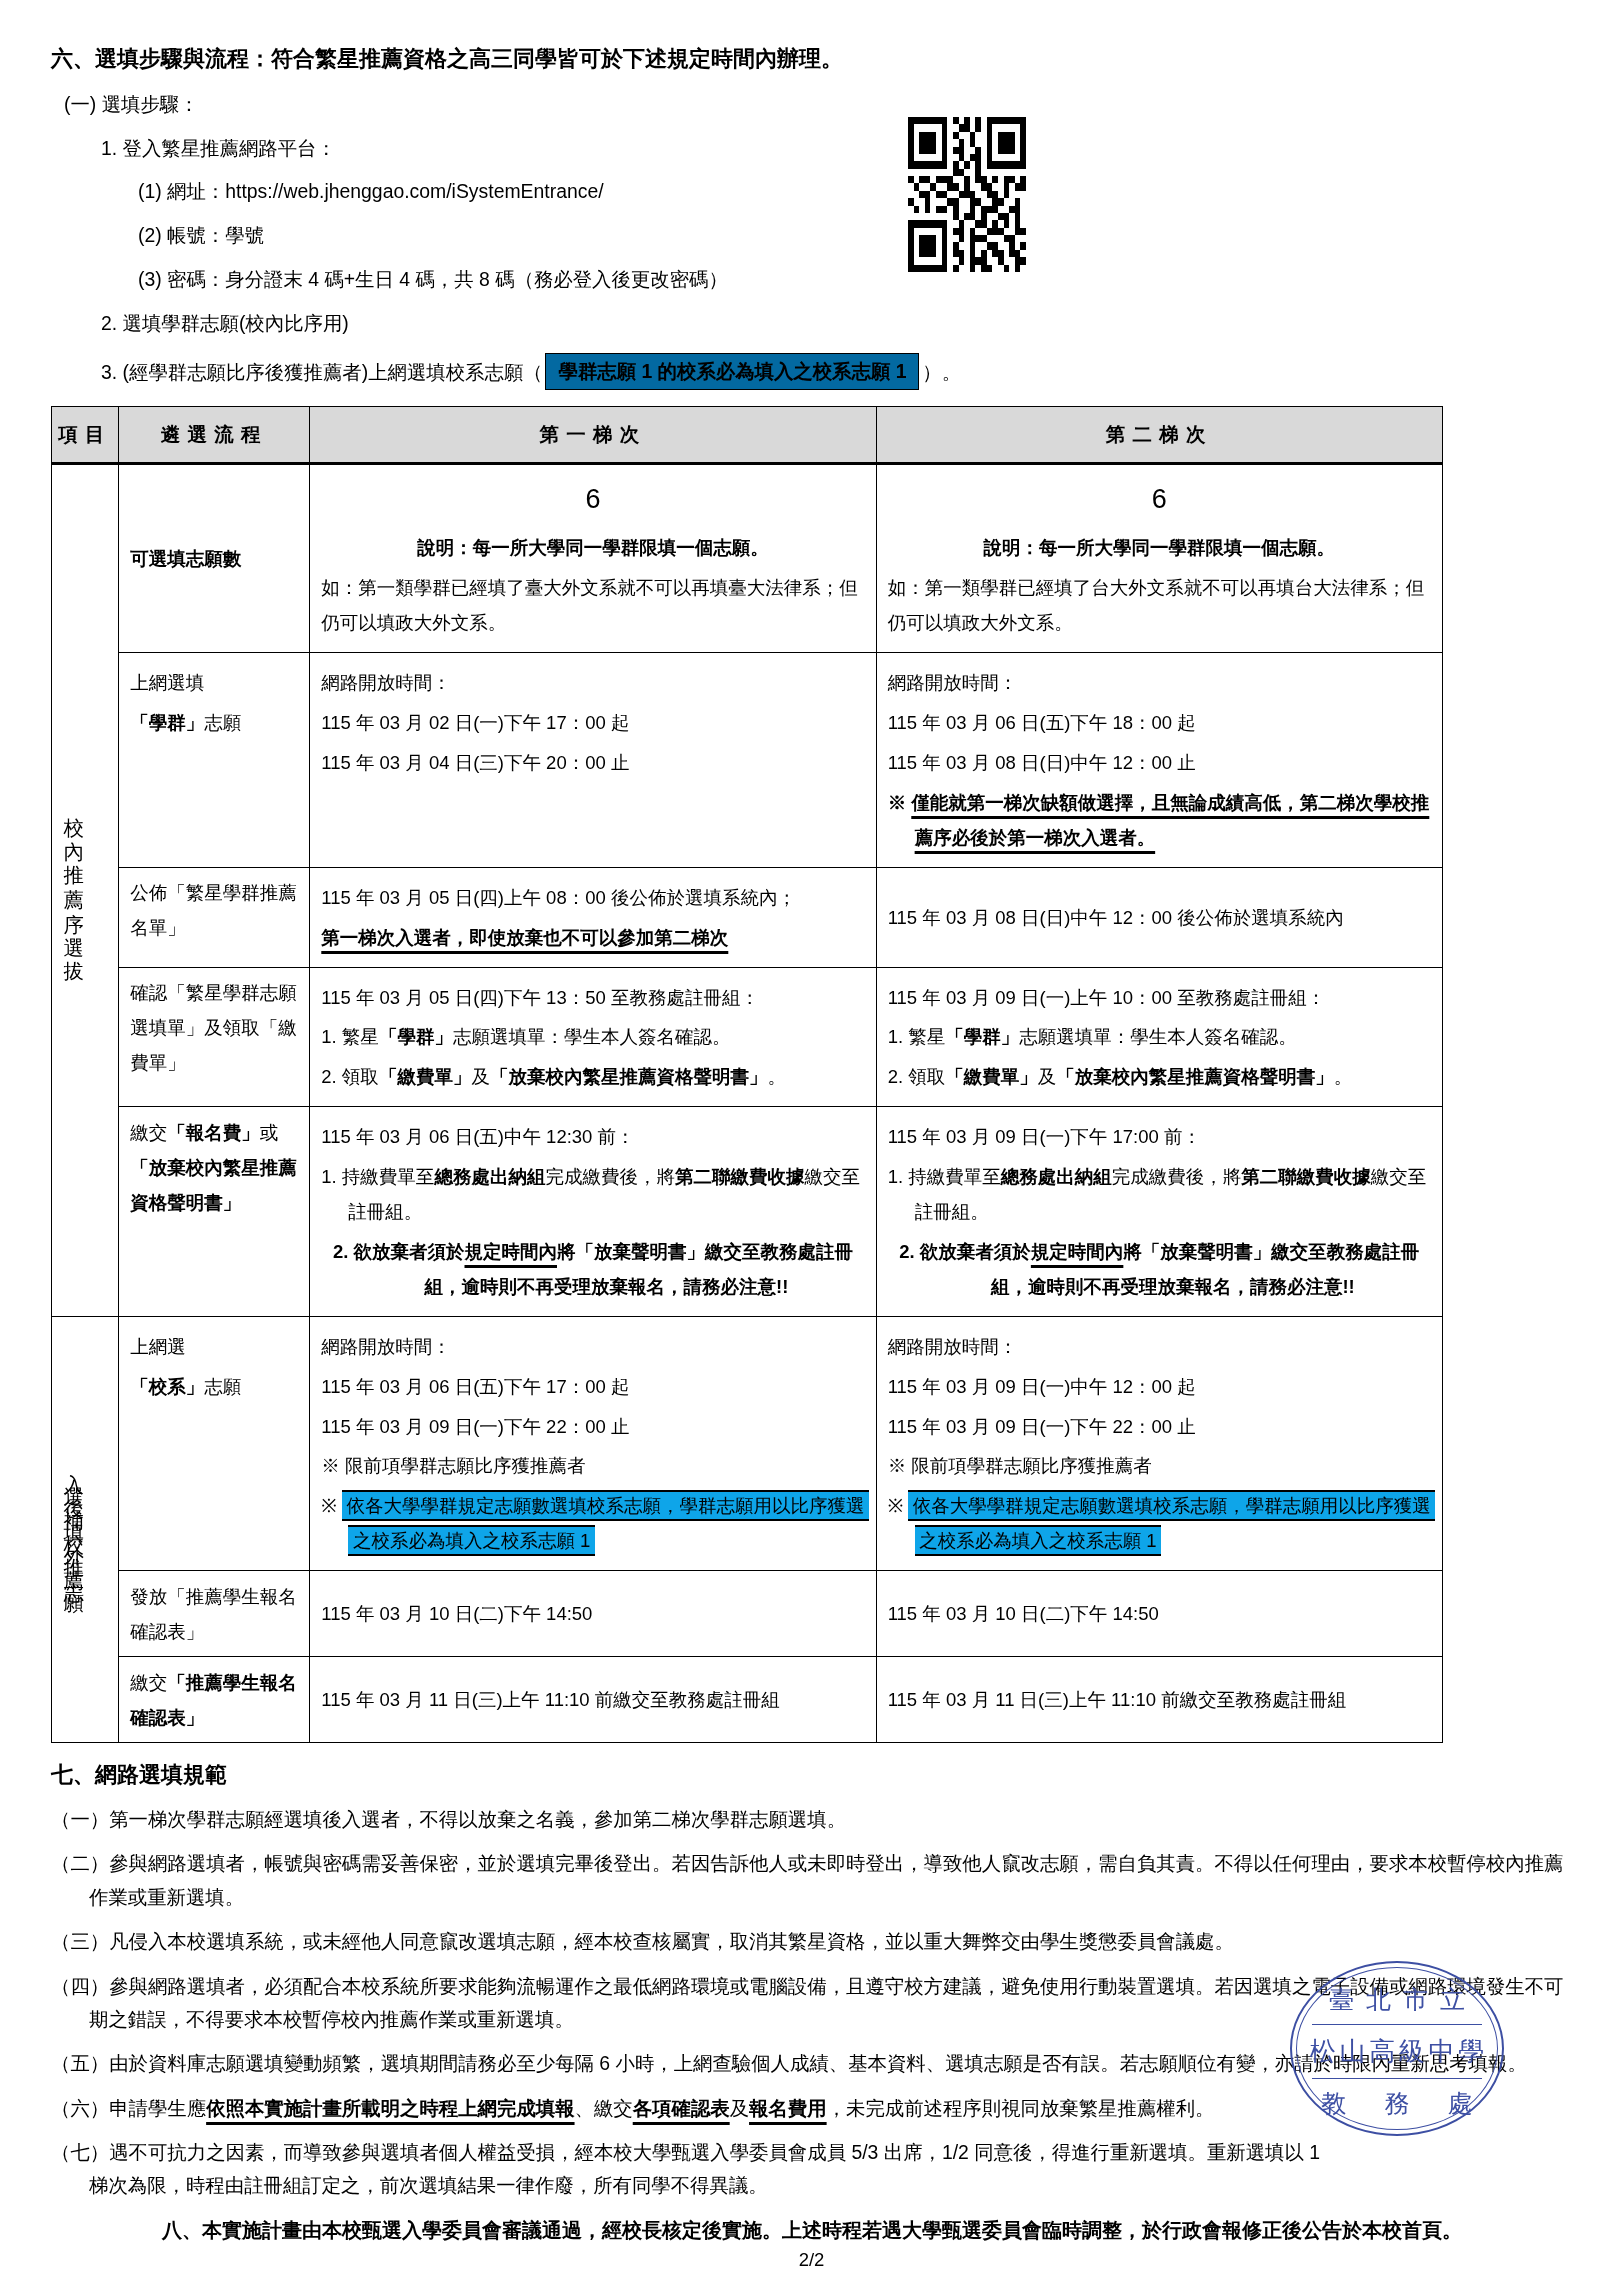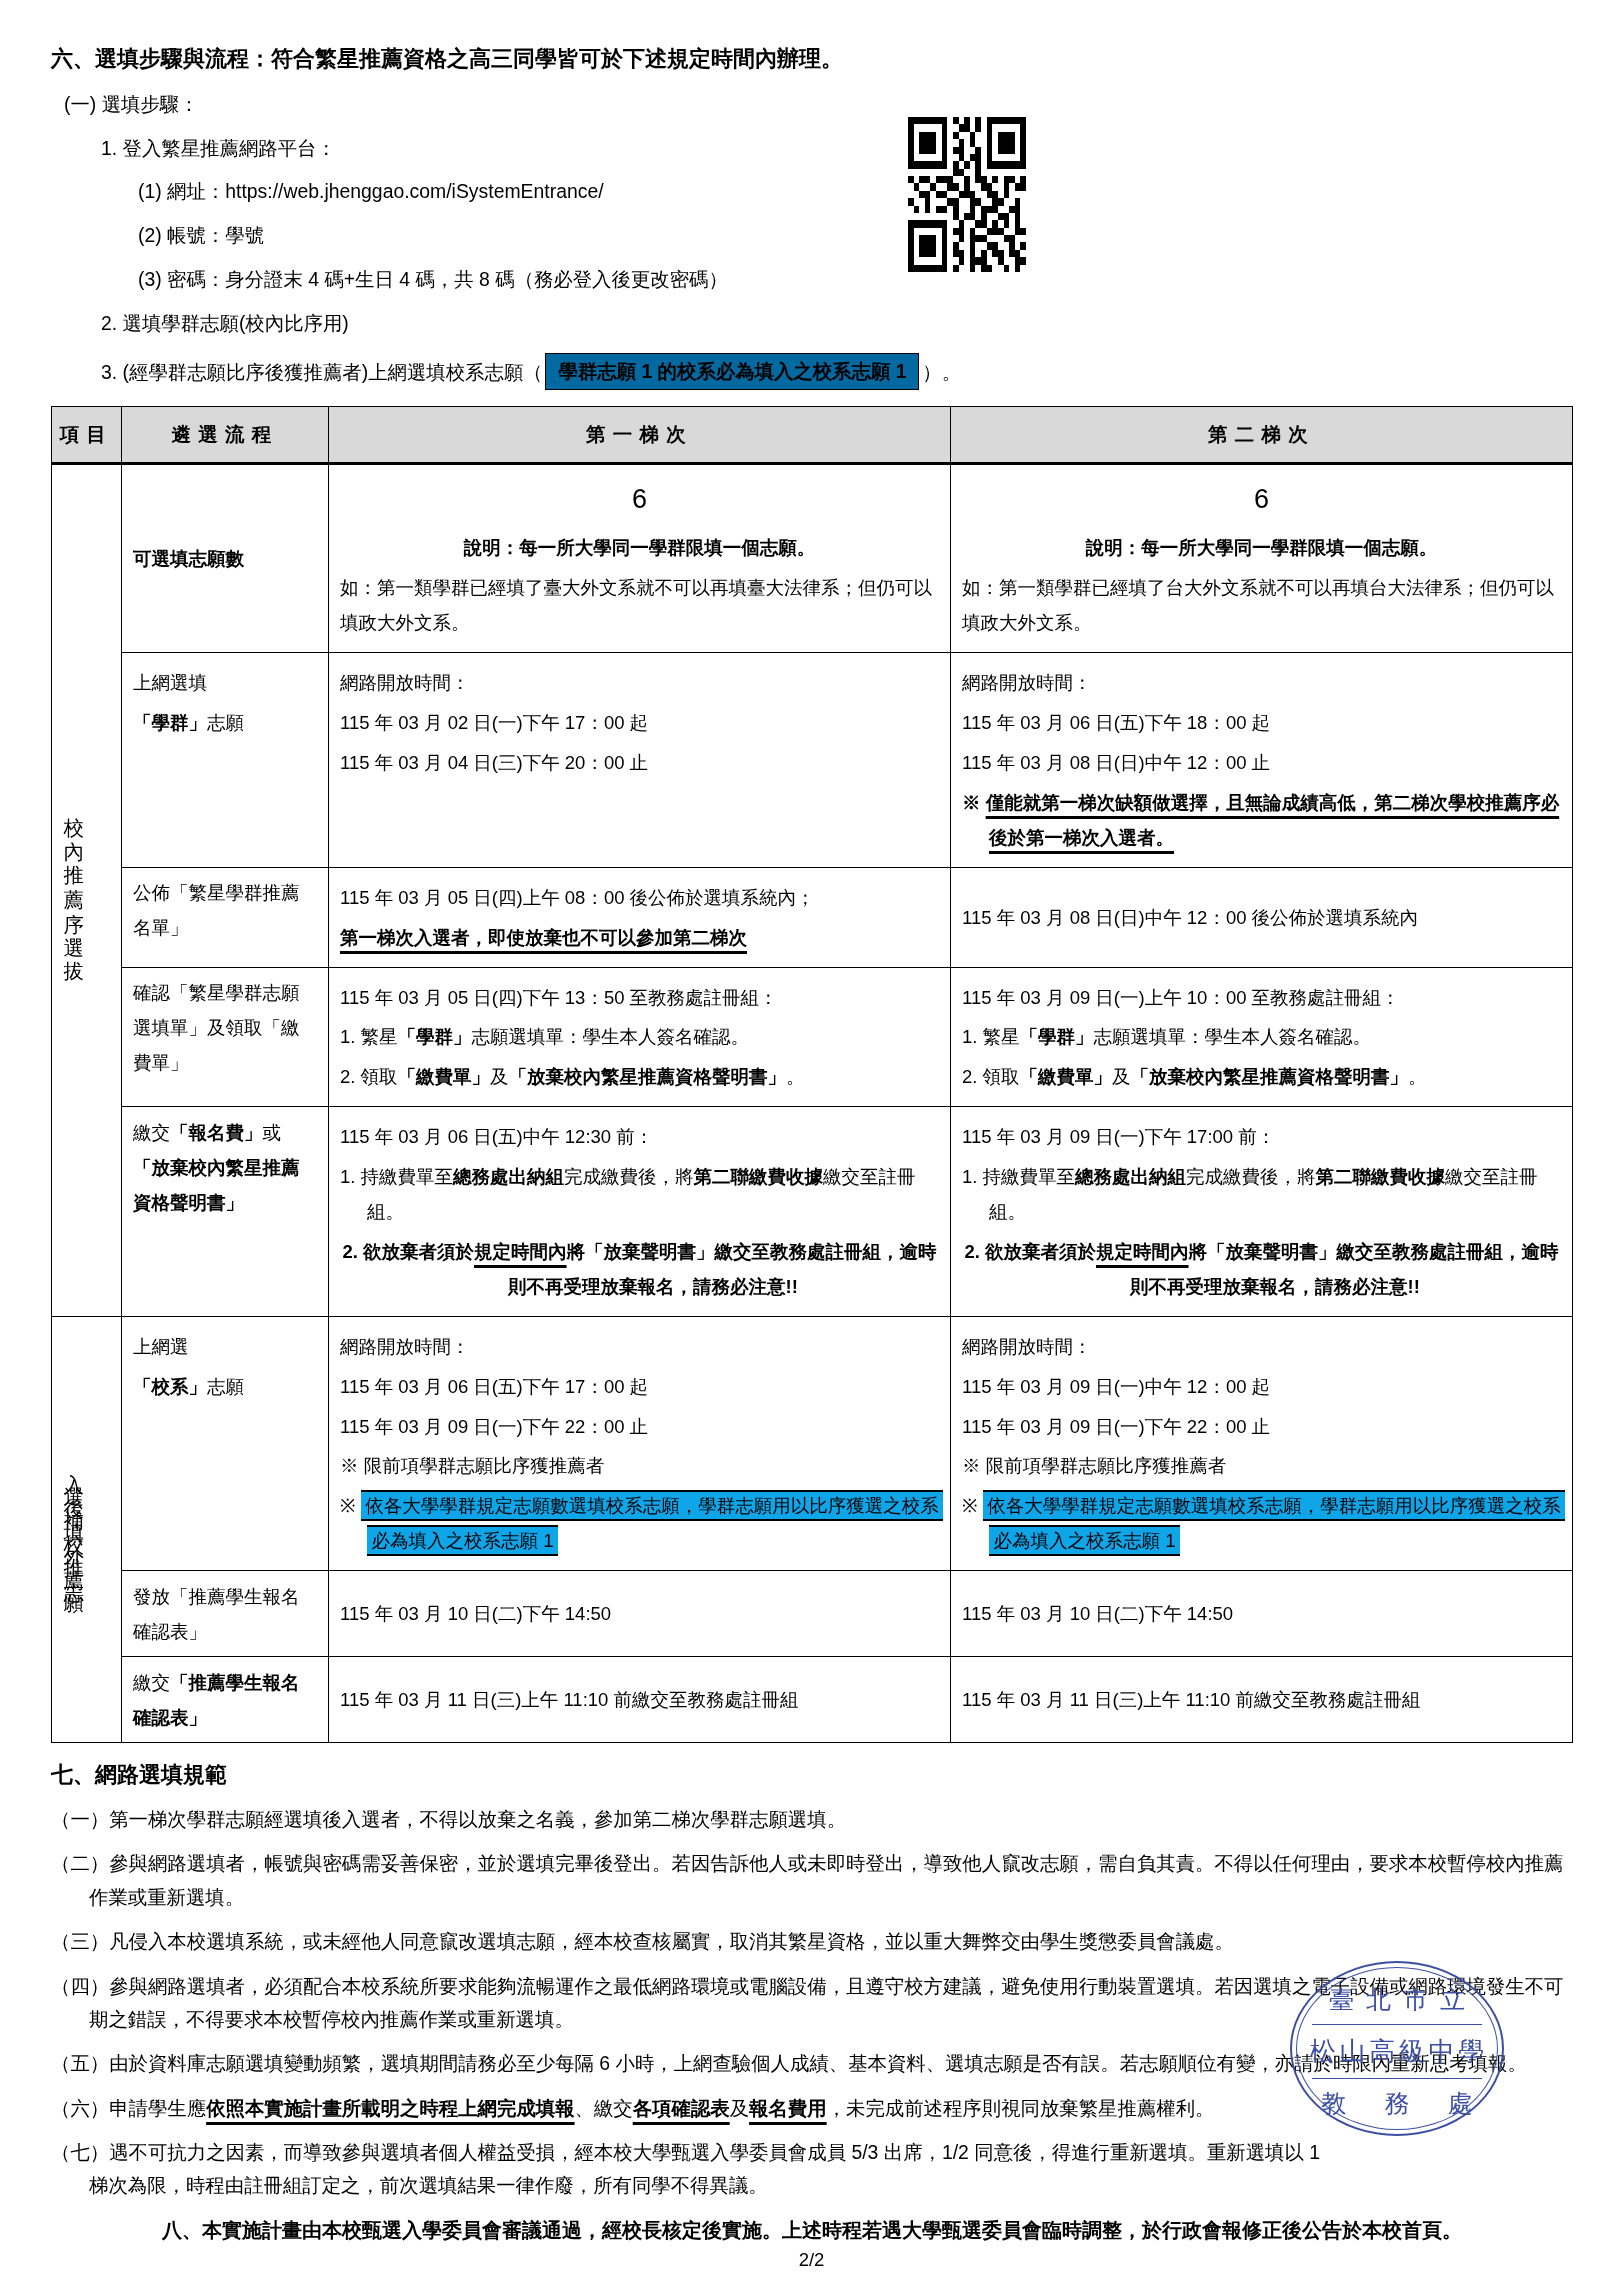--- a/index.html
+++ b/index.html
@@ -24,21 +24,21 @@
     padding:3.7px 12px;
     font-weight:bold;
     margin:0 2.8px;
   }
   
   .qr{position:absolute;left:908px;top:117px;width:118px;height:155px;}
   .qr svg{width:100%;height:100%;}
   
   table.flow{
     border-collapse:collapse;
-    width:1522px;
+    width:1392px;
     border:1.9px solid #000;
     font-size:18.5px;
     line-height:1.9;
     margin-top:2.8px;
   }
   table.flow col.c1{width:70px;}
   table.flow col.c2{width:207px;}
   table.flow col.c3{width:622px;}
   table.flow col.c4{width:622px;}
   table.flow th, table.flow td{

